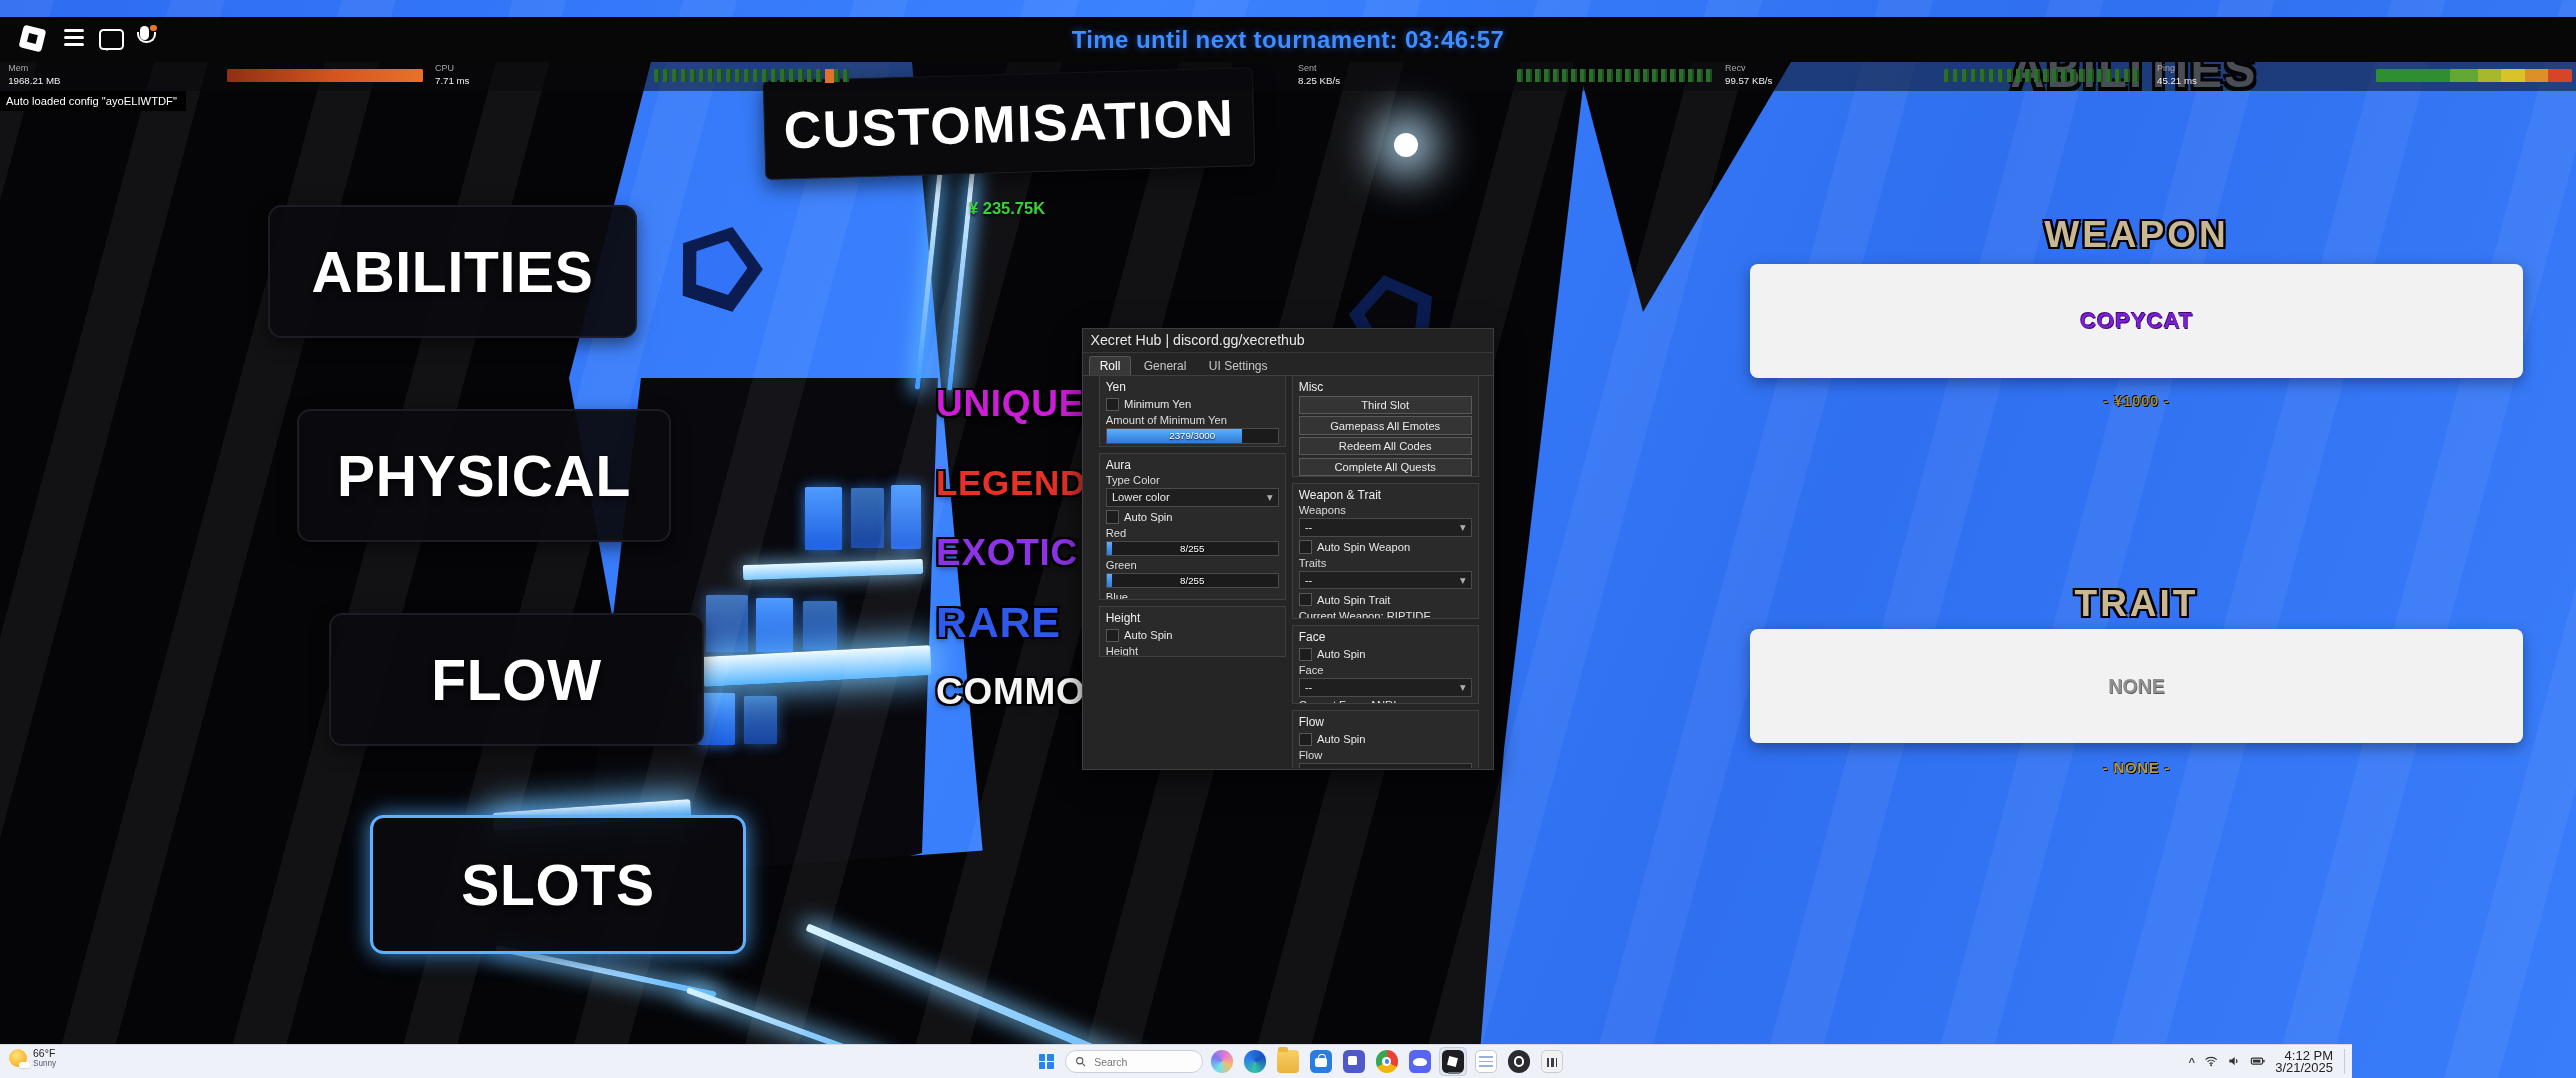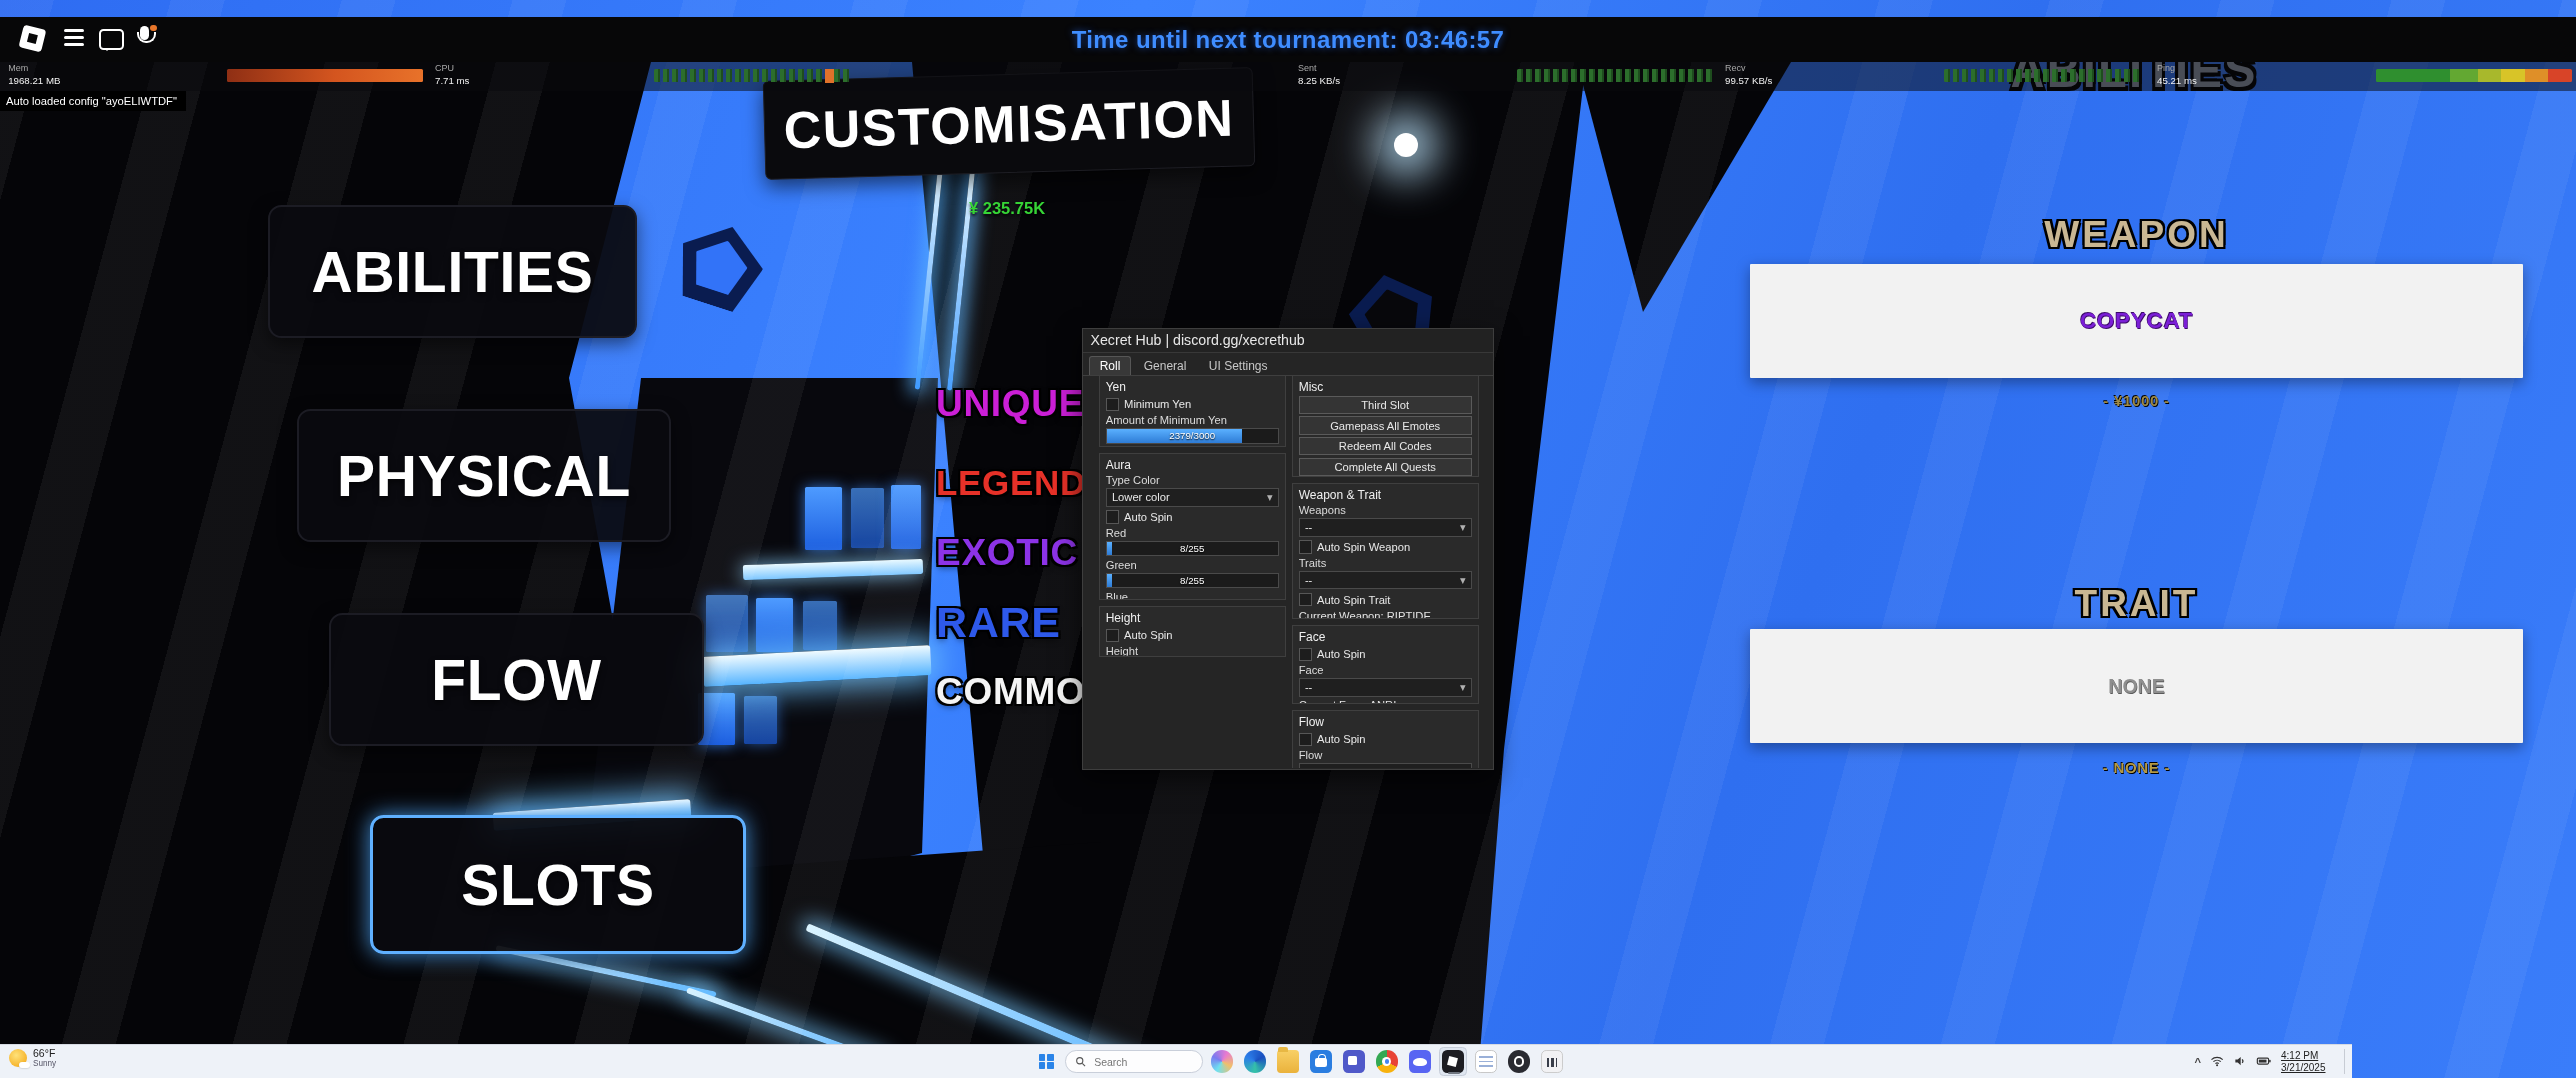--- a/index.html
+++ b/index.html
@@ -90,21 +90,21 @@
   #rar-rare{top:598px;font-size:43px;color:#2e59ea;}
   #rar-common{top:671px;font-size:37px;color:#f5f5f5;}
 
   
   .watermark{position:absolute;left:1947px;top:42px;width:374px;text-align:center;font-size:47px;font-weight:bold;color:#8e96a6;letter-spacing:2.2px;z-index:4;
     transform:scaleY(1.08);text-shadow:-3px -3px 0 #000,3px -3px 0 #000,-3px 3px 0 #000,3px 3px 0 #000;}
   .panel-header{position:absolute;width:773px;left:1750px;text-align:center;font-size:37px;font-weight:bold;color:#c9b793;letter-spacing:3px;z-index:6;
     text-shadow:-2.2px -2.2px 0 #000,2.2px -2.2px 0 #000,-2.2px 2.2px 0 #000,2.2px 2.2px 0 #000;}
   #weapon-header{top:214px;}
   #trait-header{top:583px;}
-  .panel-box{position:absolute;left:1750px;width:773px;height:114px;background:#f2f2f2;border-radius:1px;z-index:6;
+  .panel-box{position:absolute;left:1750px;width:773px;height:114px;background:#f2f2f2;border-radius:8px;z-index:6;
     display:flex;align-items:center;justify-content:center;box-shadow:0 4.5px 13.5px rgba(0,0,0,.35);}
   #weapon-box{top:264px;}
   #trait-box{top:629px;}
   .weapon-value{font-size:22.5px;font-weight:bold;color:#7b1fd6;letter-spacing:0.7px;text-shadow:0.7px 0.7px 0 #3a0a66,-0.7px -0.7px 0 #3a0a66;}
   .trait-value{font-size:19.5px;font-weight:bold;color:#8f8f8f;text-shadow:0.7px 0.7px 0 #5a5a5a;}
   .panel-sub{position:absolute;left:1750px;width:773px;text-align:center;font-size:15px;font-weight:bold;z-index:6;letter-spacing:0.7px;
     text-shadow:-0.7px -0.7px 0 #000,0.7px 0.7px 0 #000;}
   #weapon-price{top:392px;color:#9f8a45;}
   #trait-action{top:759px;color:#b59a45;cursor:pointer;}
 
@@ -168,21 +168,21 @@
   .ti-notepad::after{content:"";position:absolute;left:3.7px;top:5.2px;width:13.5px;height:10.5px;
     background:repeating-linear-gradient(#9ab0d8 0 1.5px,transparent 1.5px 4.5px);}
   .ti-obs{background:#2a2b31;border-radius:50%;}
   .ti-obs::after{content:"";position:absolute;left:6px;top:6px;width:10.5px;height:10.5px;border:2.2px solid #fff;border-radius:50%;box-sizing:border-box;}
   .ti-audio{background:#f2f2f4;border:0.7px solid #ccc;box-sizing:border-box;}
   .ti-audio::after{content:"";position:absolute;left:5.2px;top:6.7px;width:10.5px;height:9px;
     background:repeating-linear-gradient(90deg,#3a3f4a 0 2.2px,transparent 2.2px 4.5px);}
   .tb-tray{position:absolute;right:4.5px;top:0;height:33px;display:flex;align-items:center;gap:9px;}
   .chev{font-size:11.2px;font-weight:bold;color:#444;cursor:pointer;}
   .tray-ic{cursor:pointer;display:flex;align-items:center;}
-  .tb-clock{text-align:left;font-size:10px;color:#222;line-height:11.2px;cursor:pointer;min-width:52px;text-decoration:underline;}
+  .tb-clock{text-align:right;font-size:13px;color:#222;line-height:11.2px;cursor:pointer;min-width:52px;}
   .tb-edge{width:3px;height:25.5px;border-left:0.7px solid #c7ccd4;margin-left:1.5px;}
 </style>
 </head>
 <body>
 
 <div id="screen">
 
   <div class="shape" id="shpLeft"></div>
   <div class="shape" id="shpCenter"></div>
   <div class="shape" id="shpRightWedge"></div>

